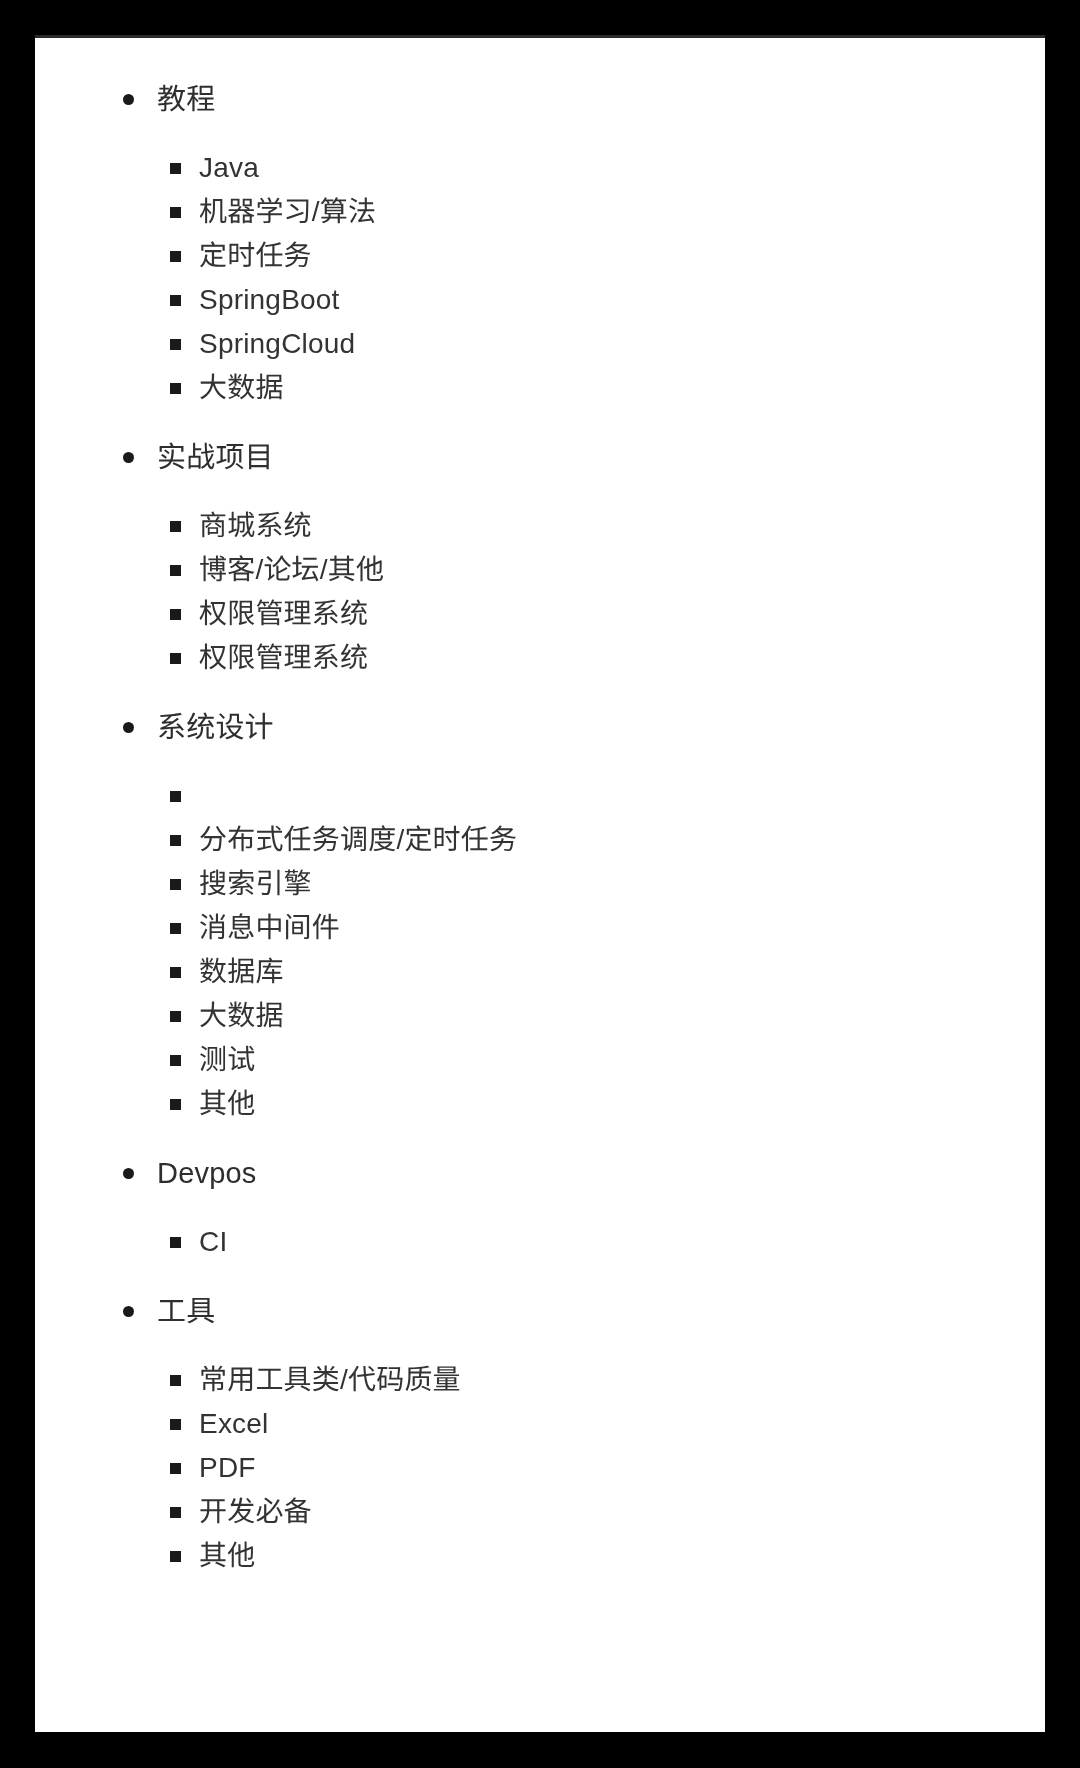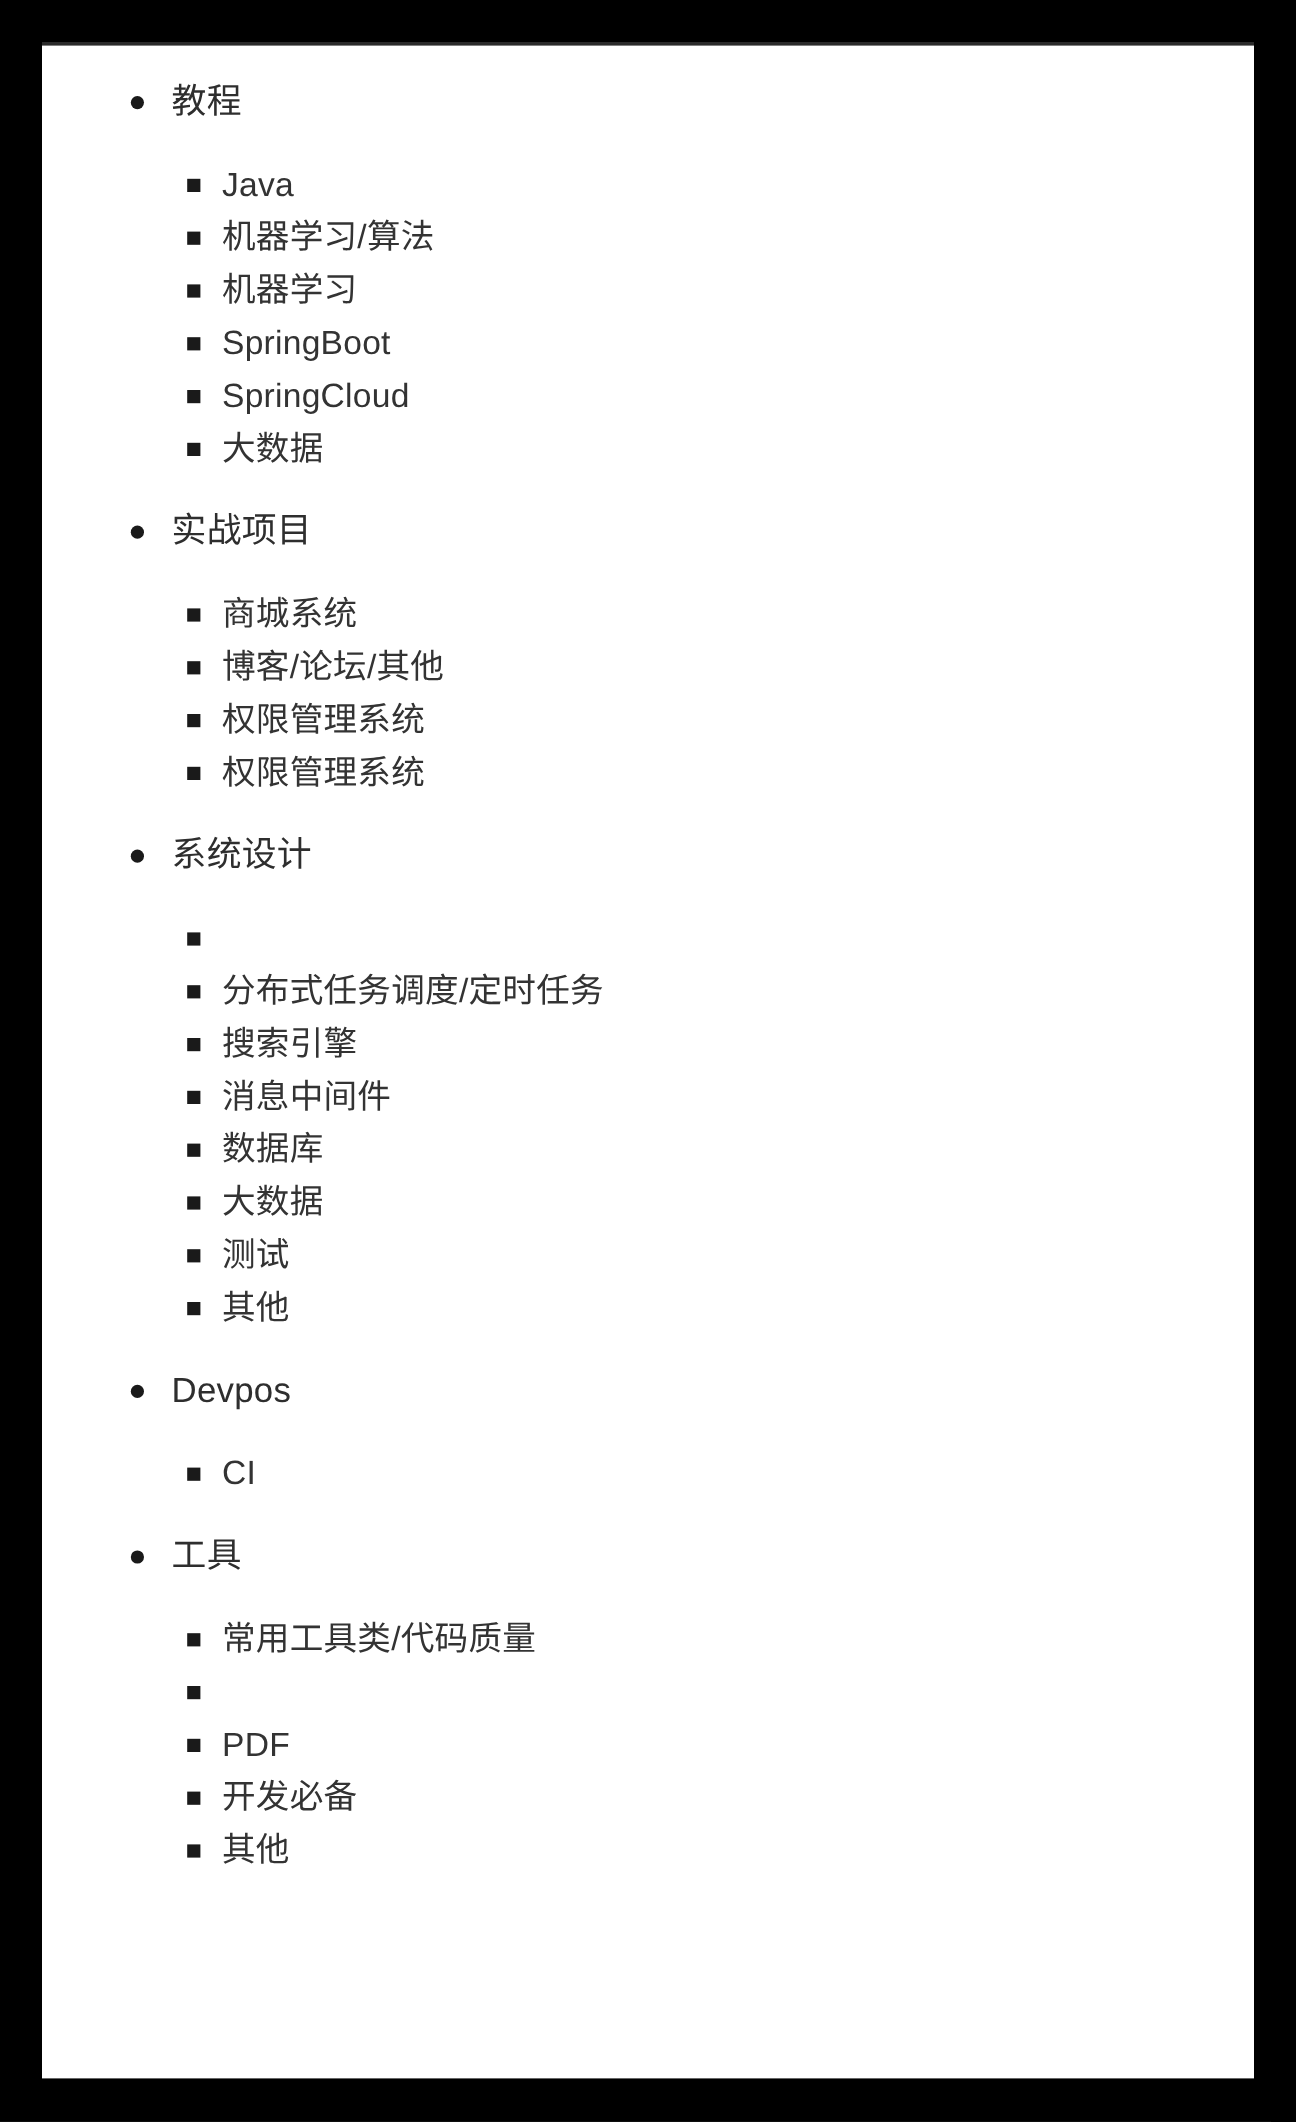--- a/index.html
+++ b/index.html
@@ -32,21 +32,21 @@
     width: 1010px;
     height: 1697px;
     background: #ffffff;
     box-sizing: border-box;
     border-top: 3px solid #2b2b2b;
     overflow: hidden;
   }
 
   .outline-root {
     list-style: none;
-    margin: 0;
+    margin: 14px;
     padding: 0;
     padding-top: 14px;
   }
 
   
   .l1-item {
     position: relative;
     margin: 0;
     padding: 0;
   }
@@ -126,21 +126,21 @@
             <li class="l2-item">
               <span class="l2-bullet"></span>
               <span class="l2-label">Java</span>
             </li>
             <li class="l2-item">
               <span class="l2-bullet"></span>
               <span class="l2-label">机器学习/算法</span>
             </li>
             <li class="l2-item">
               <span class="l2-bullet"></span>
-              <span class="l2-label">机器学习</span>
+              <span class="l2-label">定时任务</span>
             </li>
             <li class="l2-item">
               <span class="l2-bullet"></span>
               <span class="l2-label">SpringBoot</span>
             </li>
             <li class="l2-item">
               <span class="l2-bullet"></span>
               <span class="l2-label">SpringCloud</span>
             </li>
             <li class="l2-item">
@@ -229,20 +229,21 @@
             <span class="l1-bullet"></span>
             <span class="l1-label">工具</span>
           </div>
           <ul class="l2-list">
             <li class="l2-item">
               <span class="l2-bullet"></span>
               <span class="l2-label">常用工具类/代码质量</span>
             </li>
             <li class="l2-item">
               <span class="l2-bullet"></span>
+              <span class="l2-label">Excel</span>
             </li>
             <li class="l2-item">
               <span class="l2-bullet"></span>
               <span class="l2-label">PDF</span>
             </li>
             <li class="l2-item">
               <span class="l2-bullet"></span>
               <span class="l2-label">开发必备</span>
             </li>
             <li class="l2-item">

